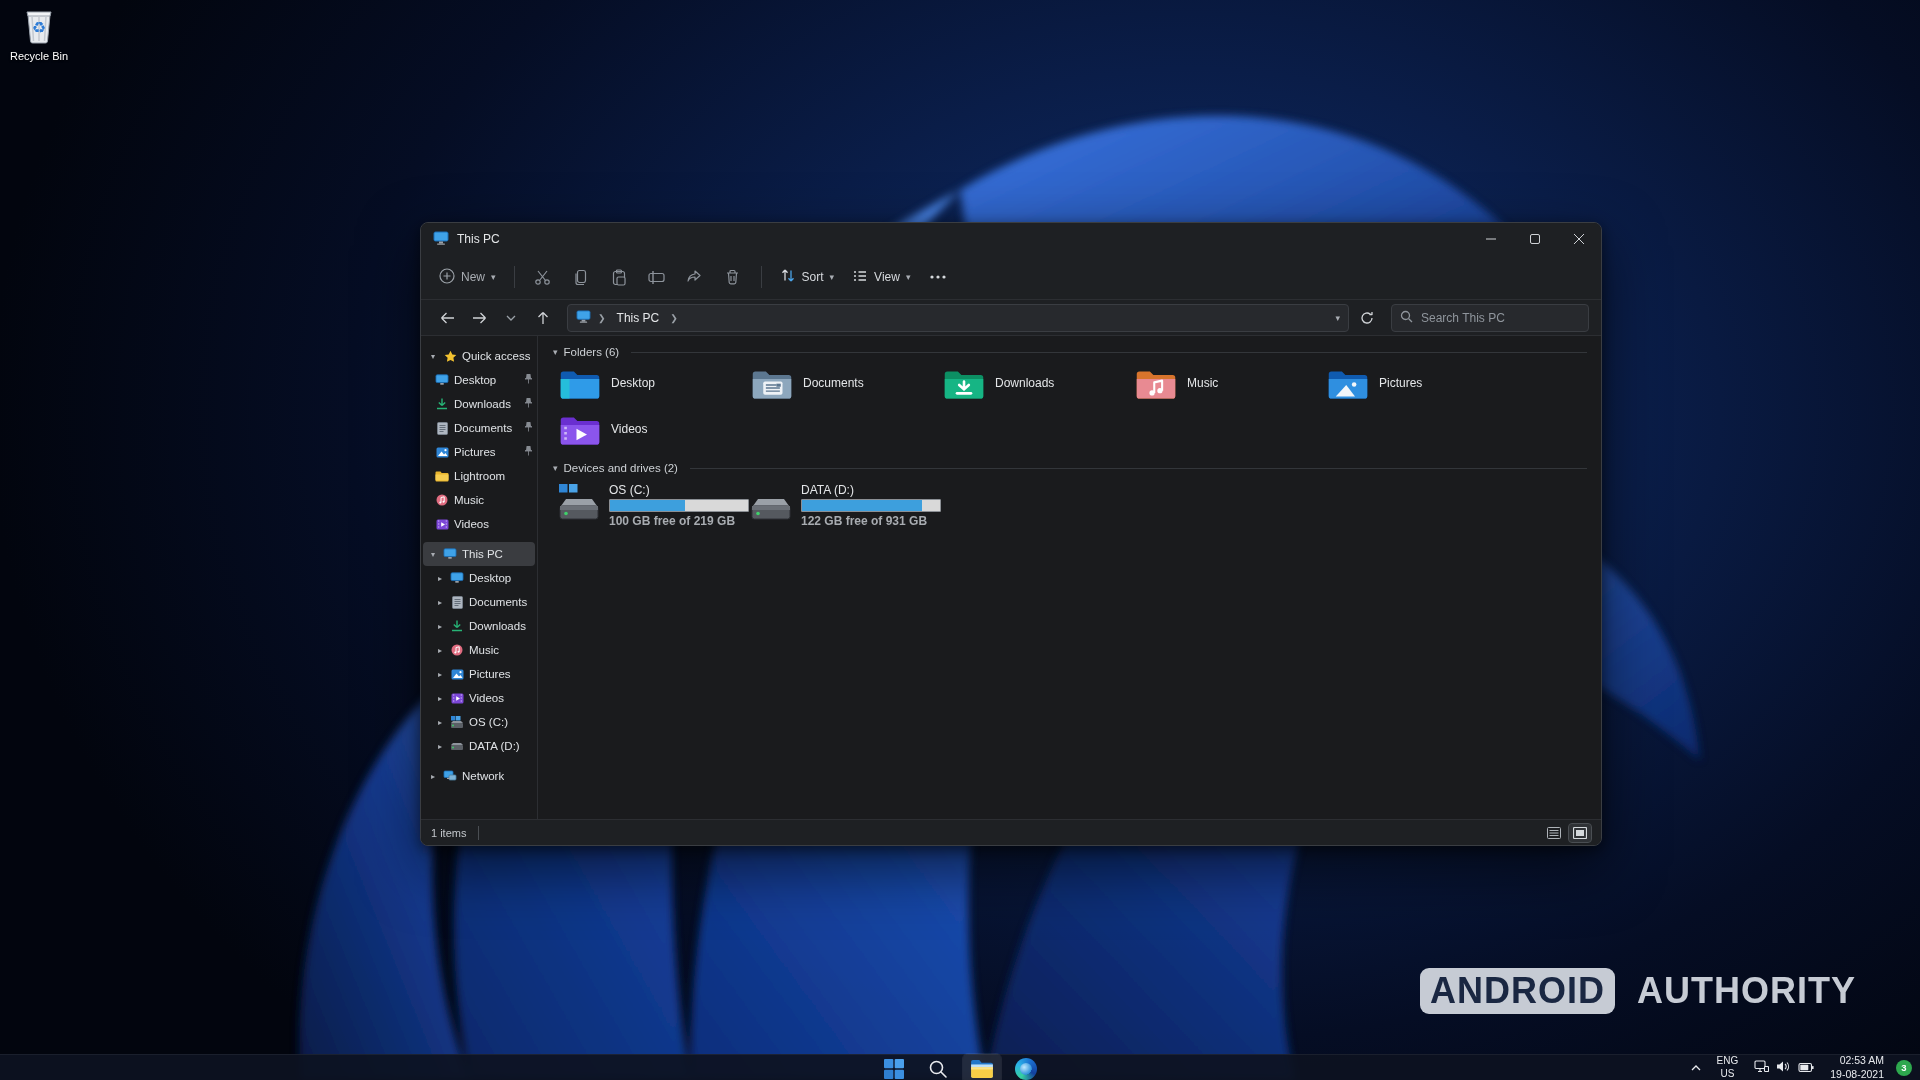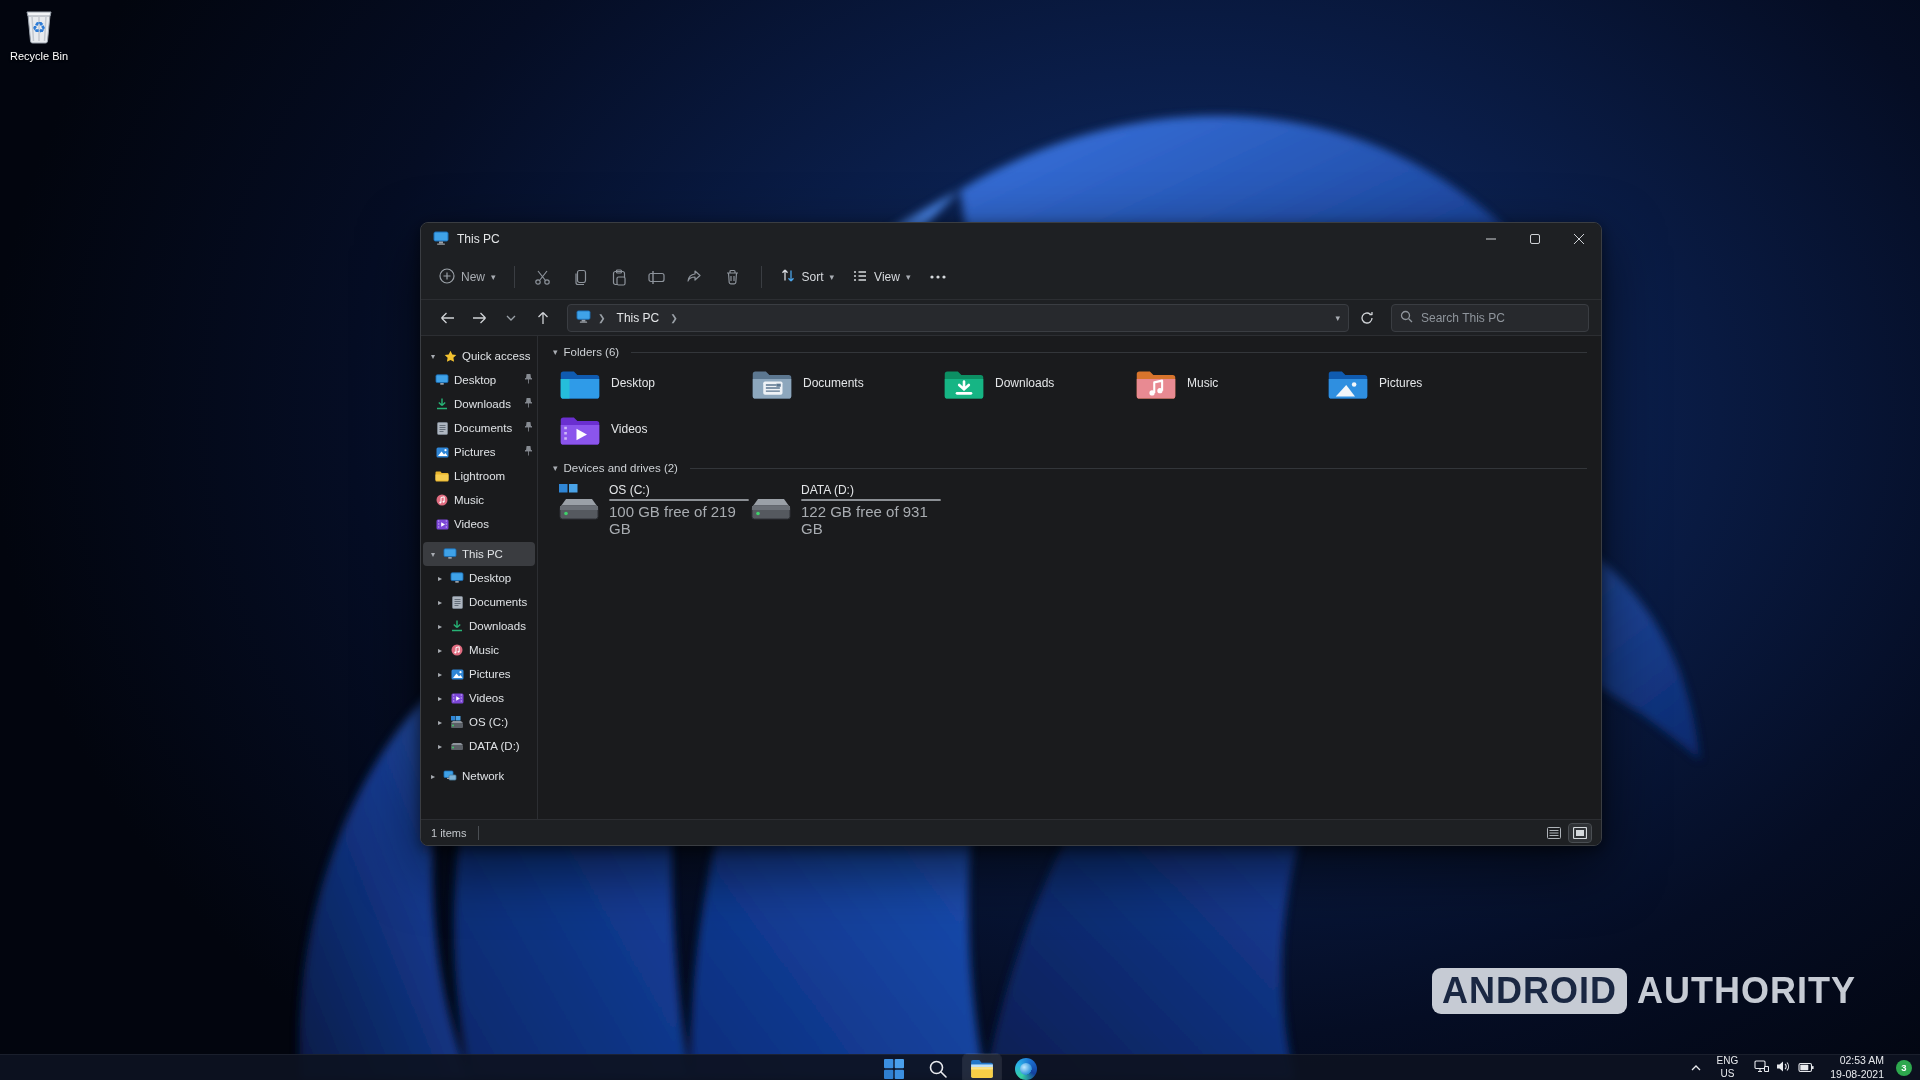--- a/index.html
+++ b/index.html
@@ -57,30 +57,30 @@
   .section-header { display:flex; align-items:center; gap:6px; font-size:11.5px; color:#cdd1d5; margin:2px 0 6px 0; cursor:pointer; }
   .section-header .rule { flex:1 1 auto; height:1px; background:#33363a; margin-left:6px; }
   .tile-grid { display:flex; flex-wrap:wrap; width:970px; margin-bottom:6px; }
   .tile { width:192px; height:46px; display:flex; align-items:center; gap:10px; padding:2px 6px; border-radius:4px; cursor:pointer; }
   .tile .t-label { font-size:12px; color:#e4e6e8; margin-top:-8px; }
   .drive-tile { width:192px; height:52px; display:flex; gap:8px; padding:2px 4px; border-radius:4px; cursor:pointer; }
   .drive-info { display:flex; flex-direction:column; gap:2px; padding-top:1px; }
   .drive-name { font-size:12px; color:#e4e6e8; }
   .drive-bar { width:140px; height:13px; background:#d9d9d9; border:1px solid #8b8f94; border-radius:1px; overflow:hidden; }
   .drive-bar .fill { height:100%; background:#3d9fdd; }
-  .drive-free { font-size:15px; color:#a8acb1; }
+  .drive-free { font-size:12px; color:#a8acb1;font-weight:bold; }
 
   .statusbar { height:26px; flex:0 0 auto; background:#1e2023; border-top:1px solid #2c2e32; display:flex; align-items:center; padding:0 10px; font-size:11px; color:#c2c6cb; }
   .status-sep { width:1px; height:14px; background:#4a4e53; margin-left:12px; }
   .status-views { margin-left:auto; display:flex; gap:4px; }
   .view-toggle { width:22px; height:18px; display:flex; align-items:center; justify-content:center; border-radius:3px; cursor:pointer; }
   .view-toggle.active { background:#2f3236; outline:1px solid #4a4e53; }
 
   
-  .watermark { position:absolute; right:64px; top:968px; display:flex; align-items:center; gap:10px;
+  .watermark { position:absolute; right:64px; top:968px; display:flex; align-items:center; gap:22px;
     font-weight:bold; font-size:36px; letter-spacing:1px; }
   .wm-badge { background:#c6cbd4; color:#1a2742; border-radius:9px; padding:2px 10px; }
   .wm-rest { color:#c6cbd4; }
 
   
   .taskbar { position:absolute; left:0; right:0; bottom:0; height:26px; background:rgba(13,18,33,.92);
     border-top:1px solid rgba(255,255,255,.06); display:flex; align-items:center;text-decoration:underline; }
   .tb-center { position:absolute; left:50%; transform:translateX(-50%); display:flex; align-items:center; gap:6px; height:100%; }
   .task-icon { width:38px; height:30px; margin-top:2px; display:flex; align-items:center; justify-content:center; border-radius:5px; cursor:pointer; position:relative; }
   .task-icon.active { background:rgba(255,255,255,.09); outline:1px solid rgba(255,255,255,.08); }

